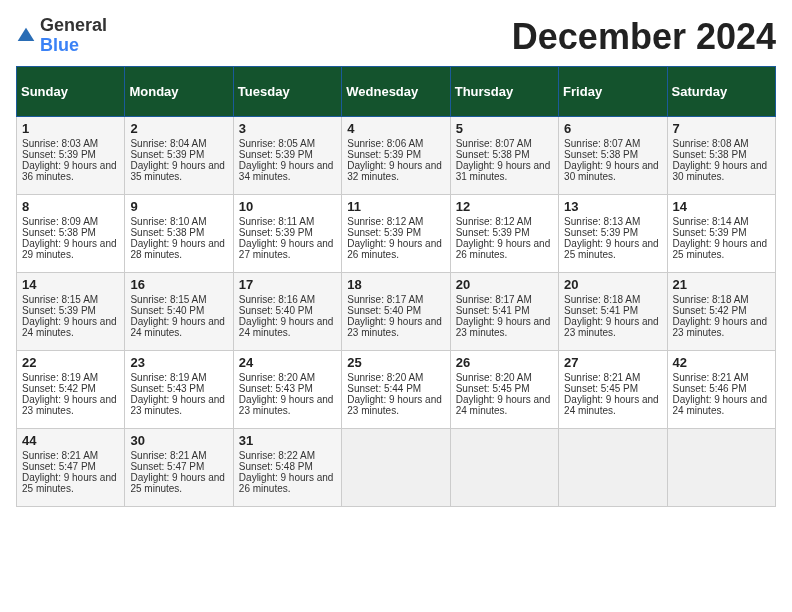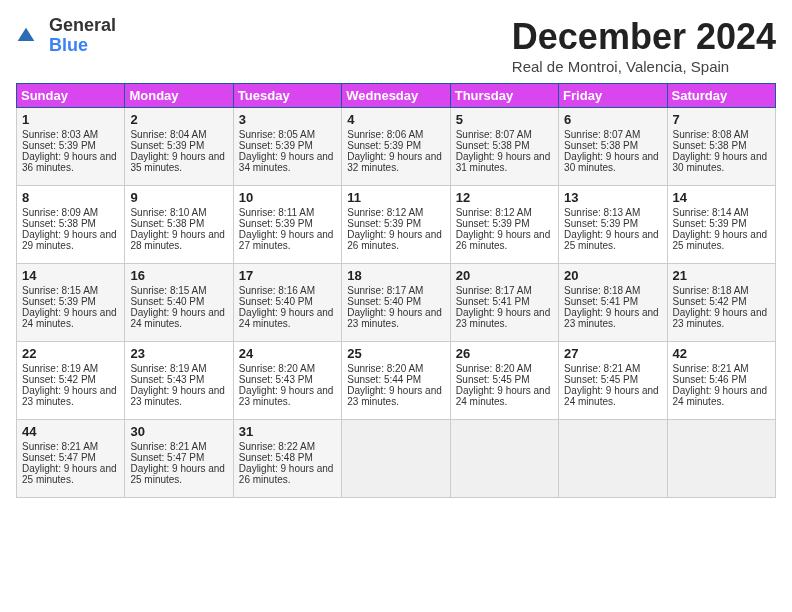--- a/index.html
+++ b/index.html
@@ -12,57 +12,57 @@
     }
     .header-area {
       display: flex;
       justify-content: space-between;
       align-items: flex-start;
       margin-bottom: 8px;
     }
     .logo {
       display: flex;
       align-items: center;
-      gap: 13px;
+      gap: 4px;
       justify-content: space-between;
     }
     .logo-text {
       font-size: 18px;
       font-weight: bold;
       line-height: 1.1;
     }
     .logo-general { color: #333; }
     .logo-blue { color: #3b82f6; }
     .logo-icon {
       width: 20px;
       height: 20px;
     }
     .title-area {
-      text-align: left;
+      text-align: center;
     }
     .month-title {
       font-size: 36px;
       font-weight: bold;
       color: #222;
     }
     .location {
       font-size: 15px;
       color: #444;
     }
     table {
       width: 100%;
       border-collapse: collapse;
       table-layout: fixed;
     }
     thead tr th {
-      background: #d946ef;
+      background: #14532d;
       color: #fff;
       font-size: 13px;
       font-weight: bold;
-      padding: 4px 4px;
+      padding: 17px 4px;
       text-align: left;
       border: 1px solid #1a5a9a;
     }
     tbody tr td {
       border: 1px solid #ccc;
       vertical-align: top;
       padding: 4px 5px;
       font-size: 10px;
       color: #333;
       background: #fff;
@@ -90,21 +90,20 @@
     <svg class="logo-icon" viewBox="0 0 24 24">
       <polygon points="12,2 22,18 2,18" fill="#2a6db5"></polygon>
     </svg>
     <div class="logo-text">
       <span class="logo-general">General</span><br>
       <span class="logo-blue">Blue</span>
     </div>
   </div>
   <div class="title-area">
     <div class="month-title">December 2024</div>
-    <div class="location">Real de Montroi, Valencia, Spain</div>
   </div>
 </div>
 
 <table>
   <thead>
     <tr>
     <th>Sunday</th>
         <th>Monday</th>
         <th>Tuesday</th>
         <th>Wednesday</th>

